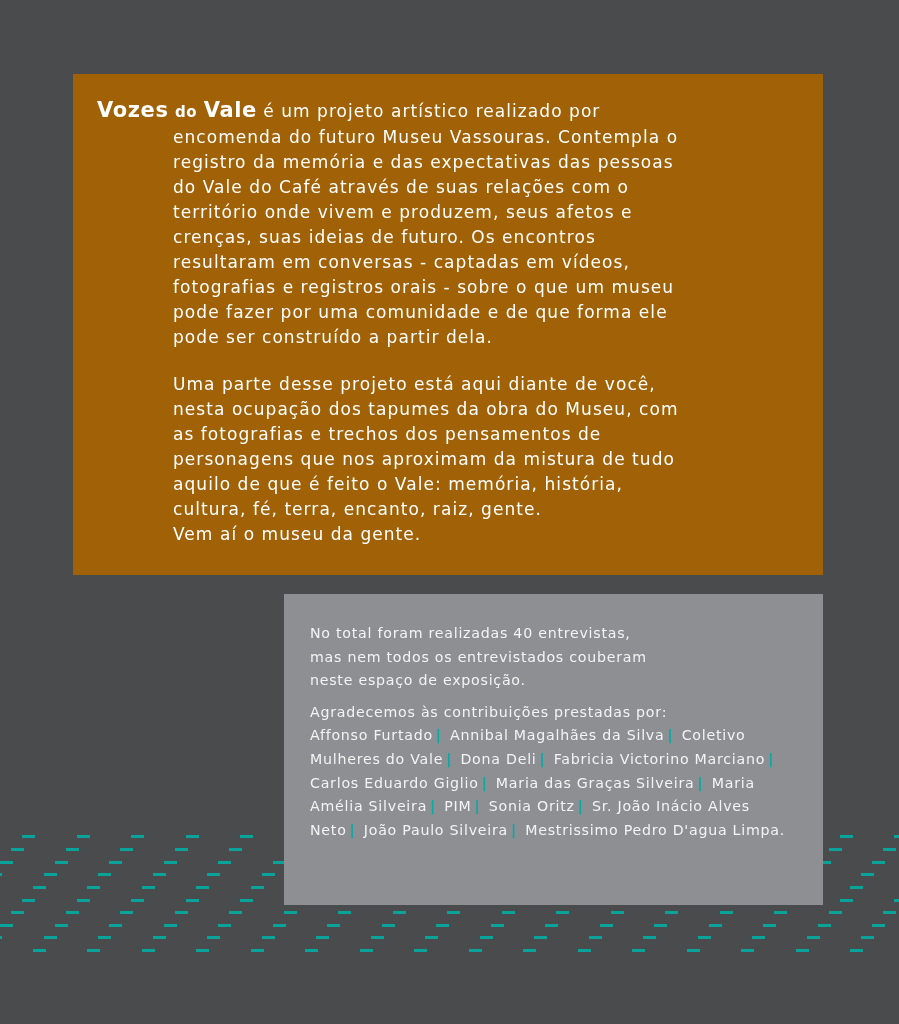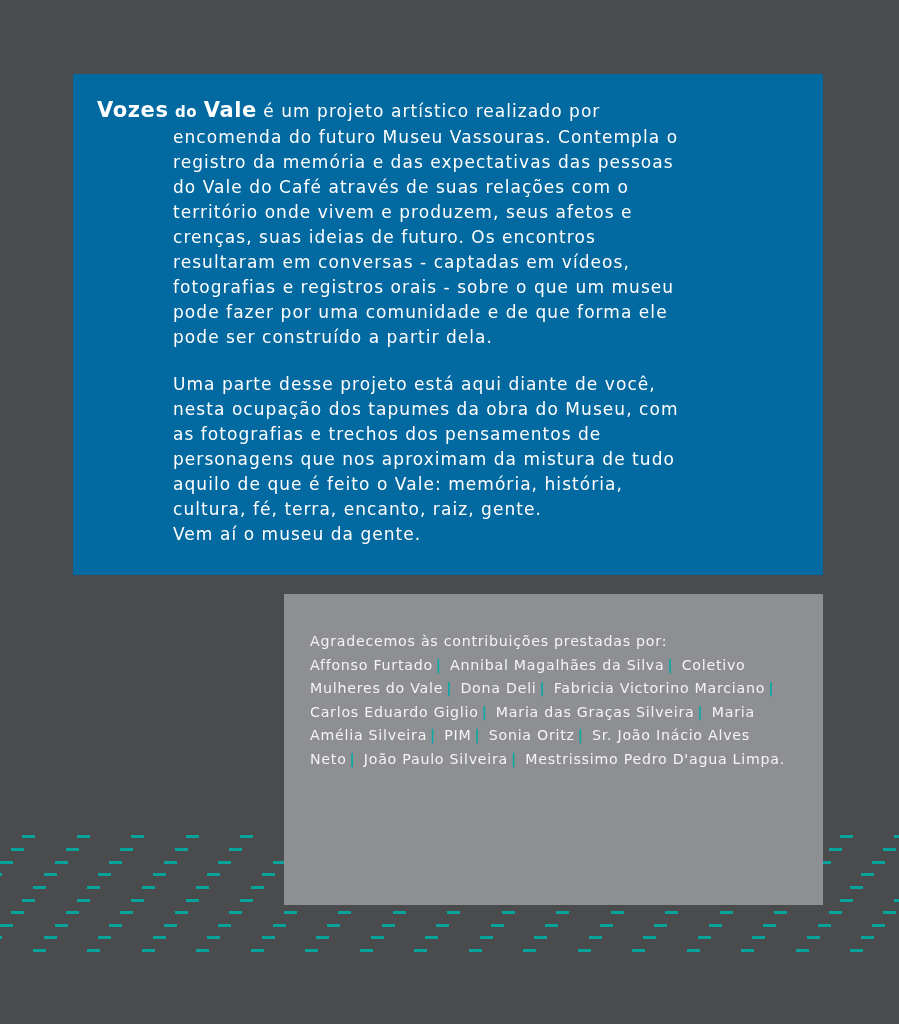--- a/index.html
+++ b/index.html
@@ -8,21 +8,21 @@
       background: #4a4b4d;
       position: relative; overflow: hidden;
       font-family: "DejaVu Sans", sans-serif;
     }
     .dash-layer { position: absolute; left: 0; top: 0; width: 899px; height: 1024px; }
     .dash { position: absolute; width: 13px; height: 3px; background: #08a39a; }
 
     .teal-panel {
       position: absolute; left: 73px; top: 74px;
       width: 750px; height: 501px;
-      background: #0369a1;
+      background: #a16207;
       box-sizing: border-box;
       padding: 24px 40px 0 24px;
       color: #ffffff;
     }
     .lead-para {
       margin: 0;
       font-size: 17px;
       line-height: 25px;
       letter-spacing: 1.05px;
       padding-left: 76px;
@@ -243,14 +243,17 @@
   <p class="para2">Uma parte desse projeto está aqui diante de você,
 nesta ocupação dos tapumes da obra do Museu, com
 as fotografias e trechos dos pensamentos de
 personagens que nos aproximam da mistura de tudo
 aquilo de que é feito o Vale: memória, história,
 cultura, fé, terra, encanto, raiz, gente.
 Vem aí o museu da gente.</p>
 </div>
 
 <div class="gray-panel">
+  <p>No total foram realizadas 40 entrevistas,
+mas nem todos os entrevistados couberam
+neste espaço de exposição.</p>
   <p class="thanks"><span>Agradecemos às contribuições prestadas por:</span><br><span id="contrib-list"><span>Affonso Furtado</span><span class="sep">|</span> <span>Annibal Magalhães da Silva</span><span class="sep">|</span> <span>Coletivo Mulheres do Vale</span><span class="sep">|</span> <span>Dona Deli</span><span class="sep">|</span> <span>Fabricia Victorino Marciano</span><span class="sep">|</span> <span>Carlos Eduardo Giglio</span><span class="sep">|</span> <span>Maria das Graças Silveira</span><span class="sep">|</span> <span>Maria Amélia Silveira</span><span class="sep">|</span> <span>PIM</span><span class="sep">|</span> <span>Sonia Oritz</span><span class="sep">|</span> <span>Sr. João Inácio Alves Neto</span><span class="sep">|</span> <span>João Paulo Silveira</span><span class="sep">|</span> <span>Mestrissimo Pedro D'agua Limpa.</span></span></p>
 </div>
 
 </body></html>

